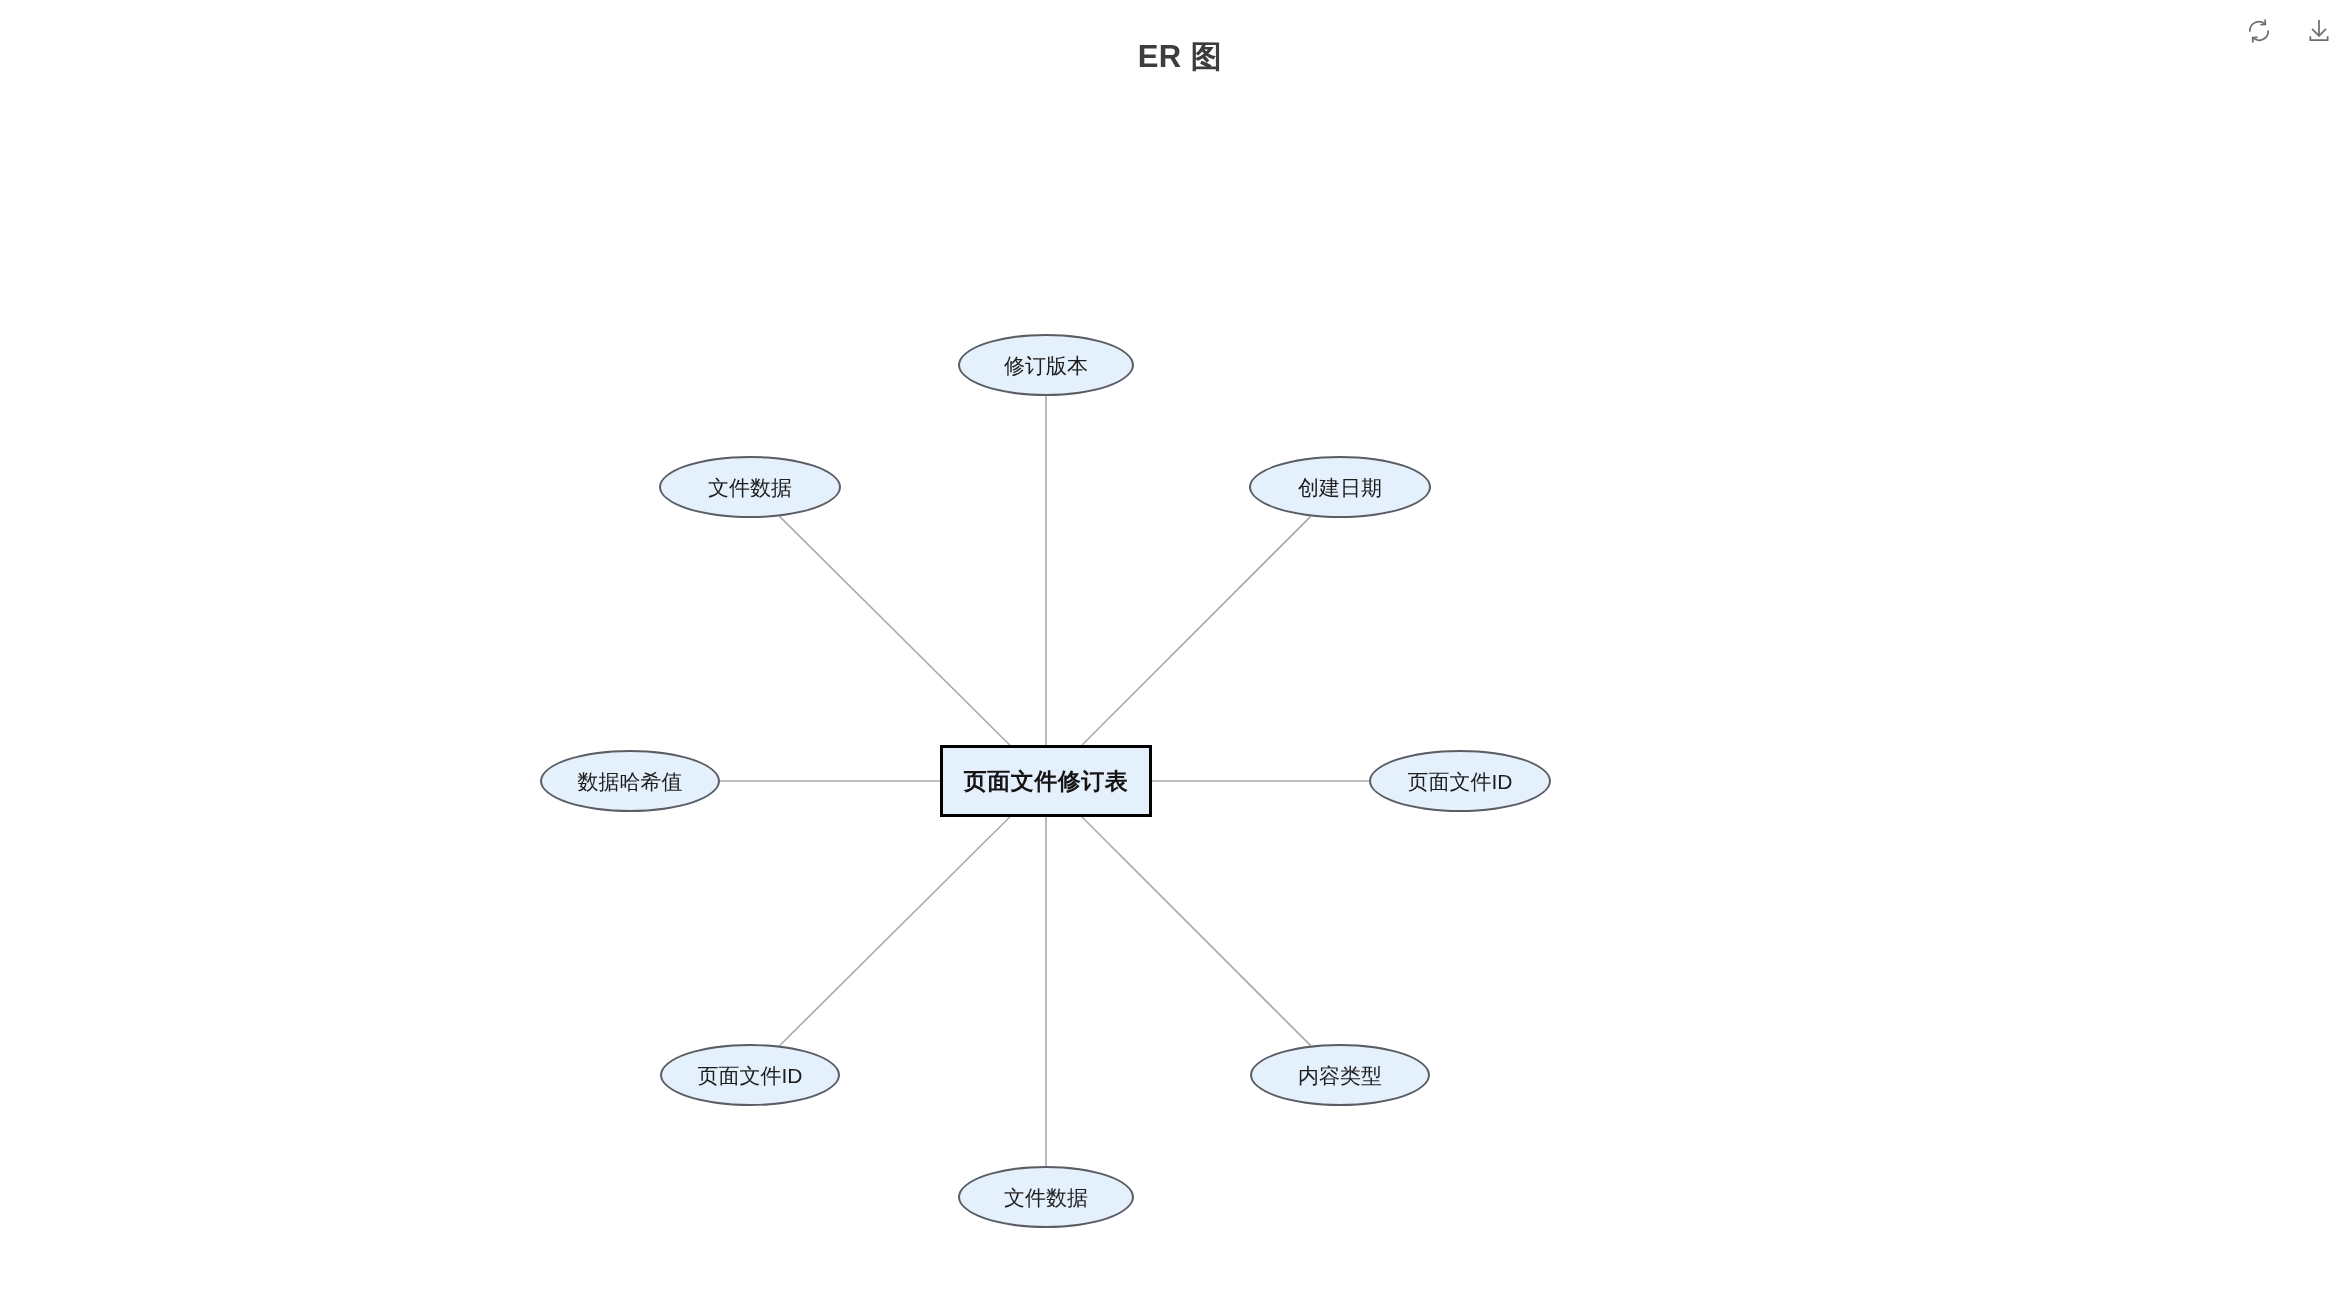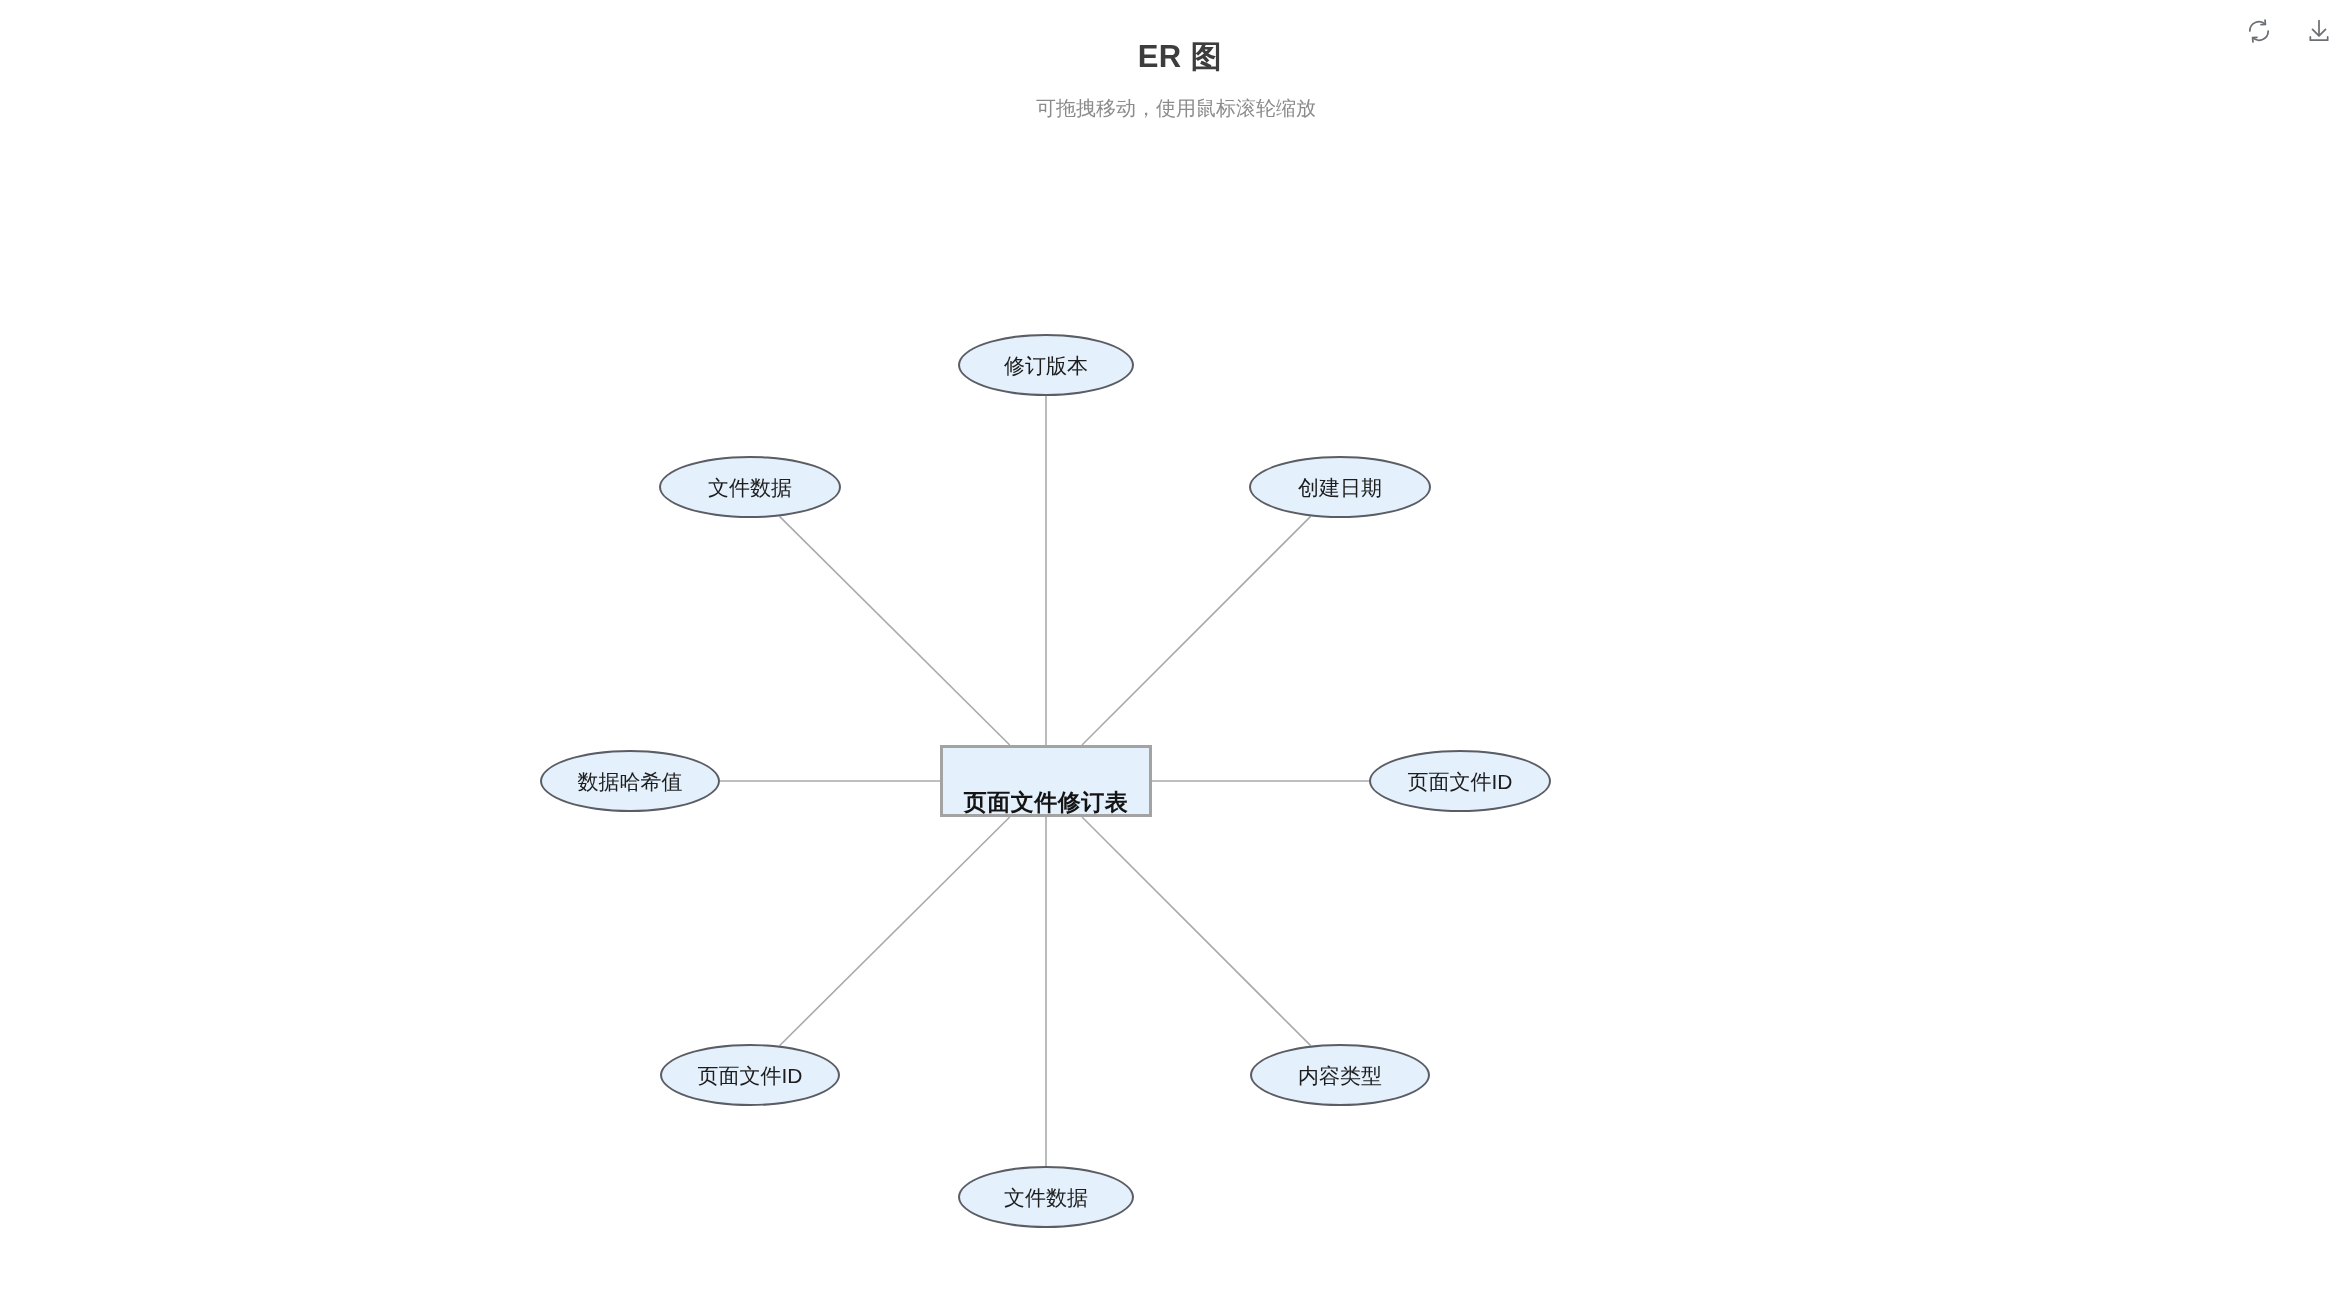--- a/index.html
+++ b/index.html
@@ -92,26 +92,25 @@
   .node {
     position: absolute;
     display: flex;
     align-items: center;
     justify-content: center;
     box-sizing: border-box;
     cursor: pointer;
   }
   .entity-node {
     background: #e4f0fb;
-    border: 3px solid #a3a3a3;
+    border: 3px solid #000000;
     color: #141414;
     font-size: 23px;
     font-weight: bold;
     letter-spacing: 0.5px;
-    align-items: flex-end;
   }
   .attribute-node {
     background: #e4f0fb;
     border: 2px solid #5a5d63;
     border-radius: 50%;
     color: #1d1d1d;
     font-size: 21px;
     font-weight: normal;
     align-items: center;
   }
@@ -160,21 +159,20 @@
         <span class="node-label">内容类型</span>
       </div>
       <div class="node attribute-node" style="left: 958px; top: 1166px; width: 176px; height: 62px;">
         <span class="node-label">文件数据</span>
       </div>
     </div>
 </div>
 
 <div id="header">
   <div id="page-title">ER 图</div>
-  <div id="page-subtitle">可拖拽移动，使用鼠标滚轮缩放</div>
 </div>
 
 <div id="toolbar">
   <button class="tool-btn" title="重置">
     <span>
       <svg width="26" height="26" viewBox="0 0 24 24" fill="none" stroke="#6b6f73" stroke-width="1.6" stroke-linecap="round" stroke-linejoin="round">
         <path d="M20.5 12a8.5 8.5 0 0 1-14.3 6.2"></path>
         <path d="M3.5 12a8.5 8.5 0 0 1 14.3-6.2"></path>
         <polyline points="17.6 1.9 17.9 5.9 13.9 6.2"></polyline>
         <polyline points="6.4 22.1 6.1 18.1 10.1 17.8"></polyline>

